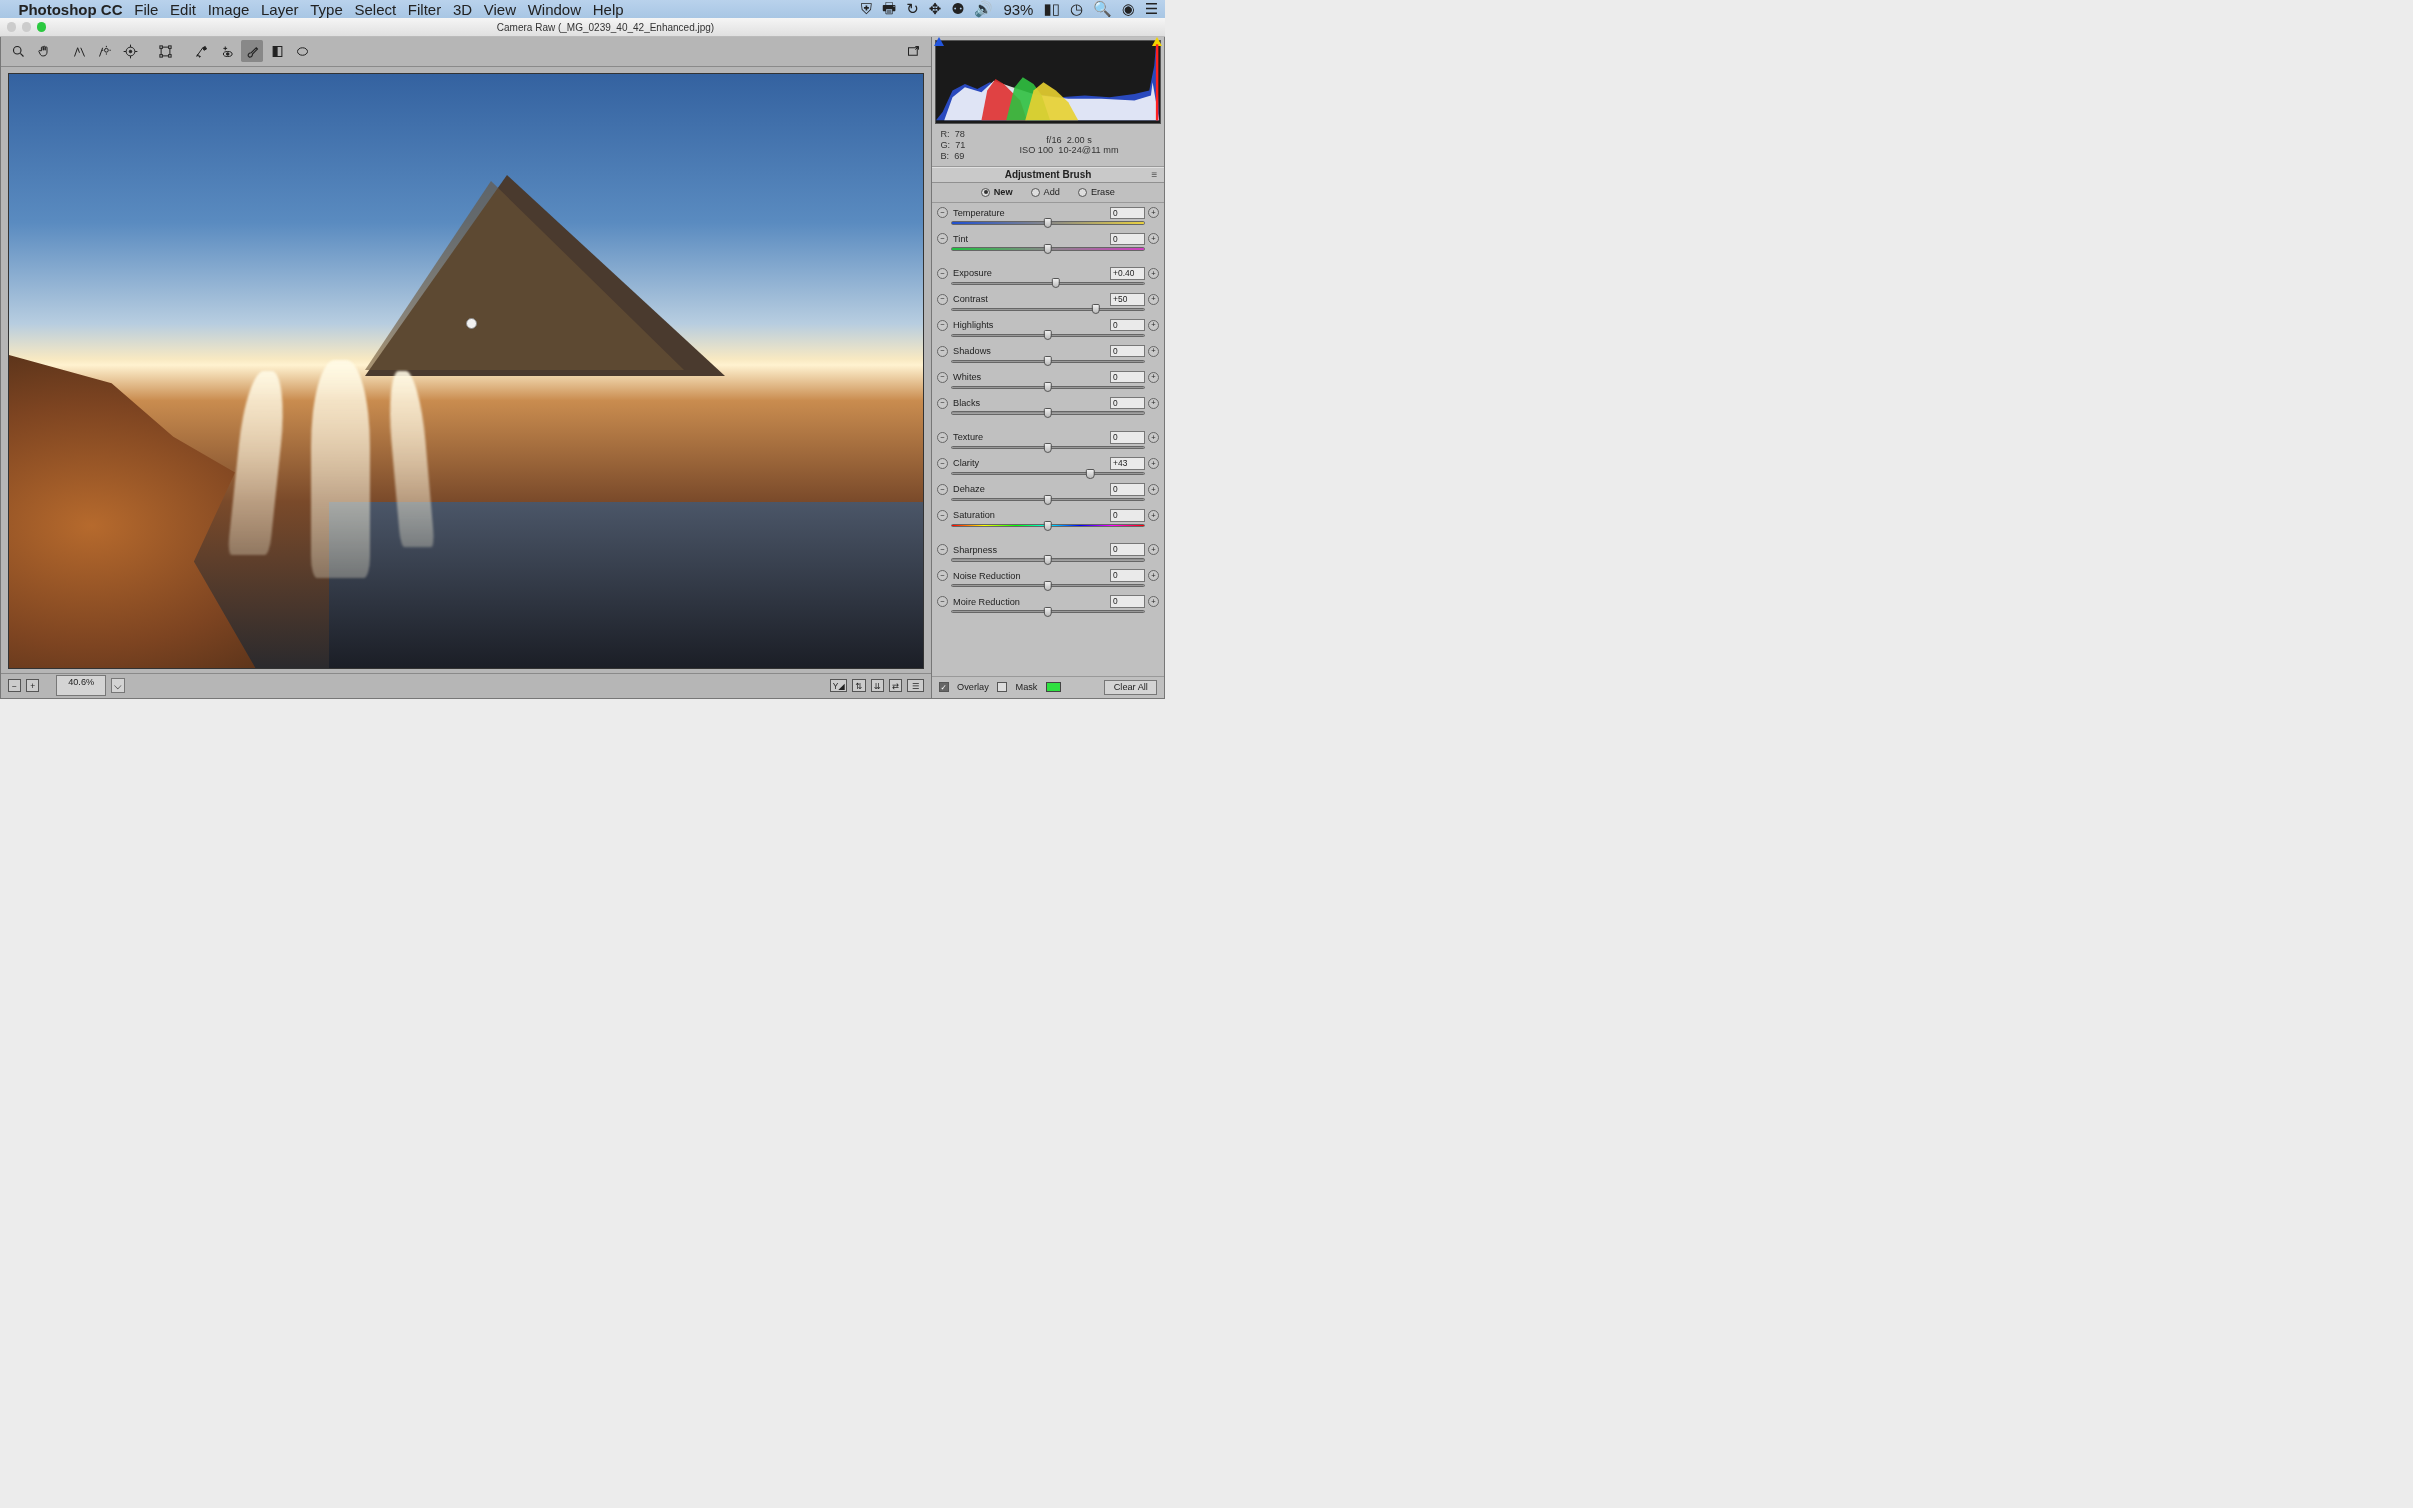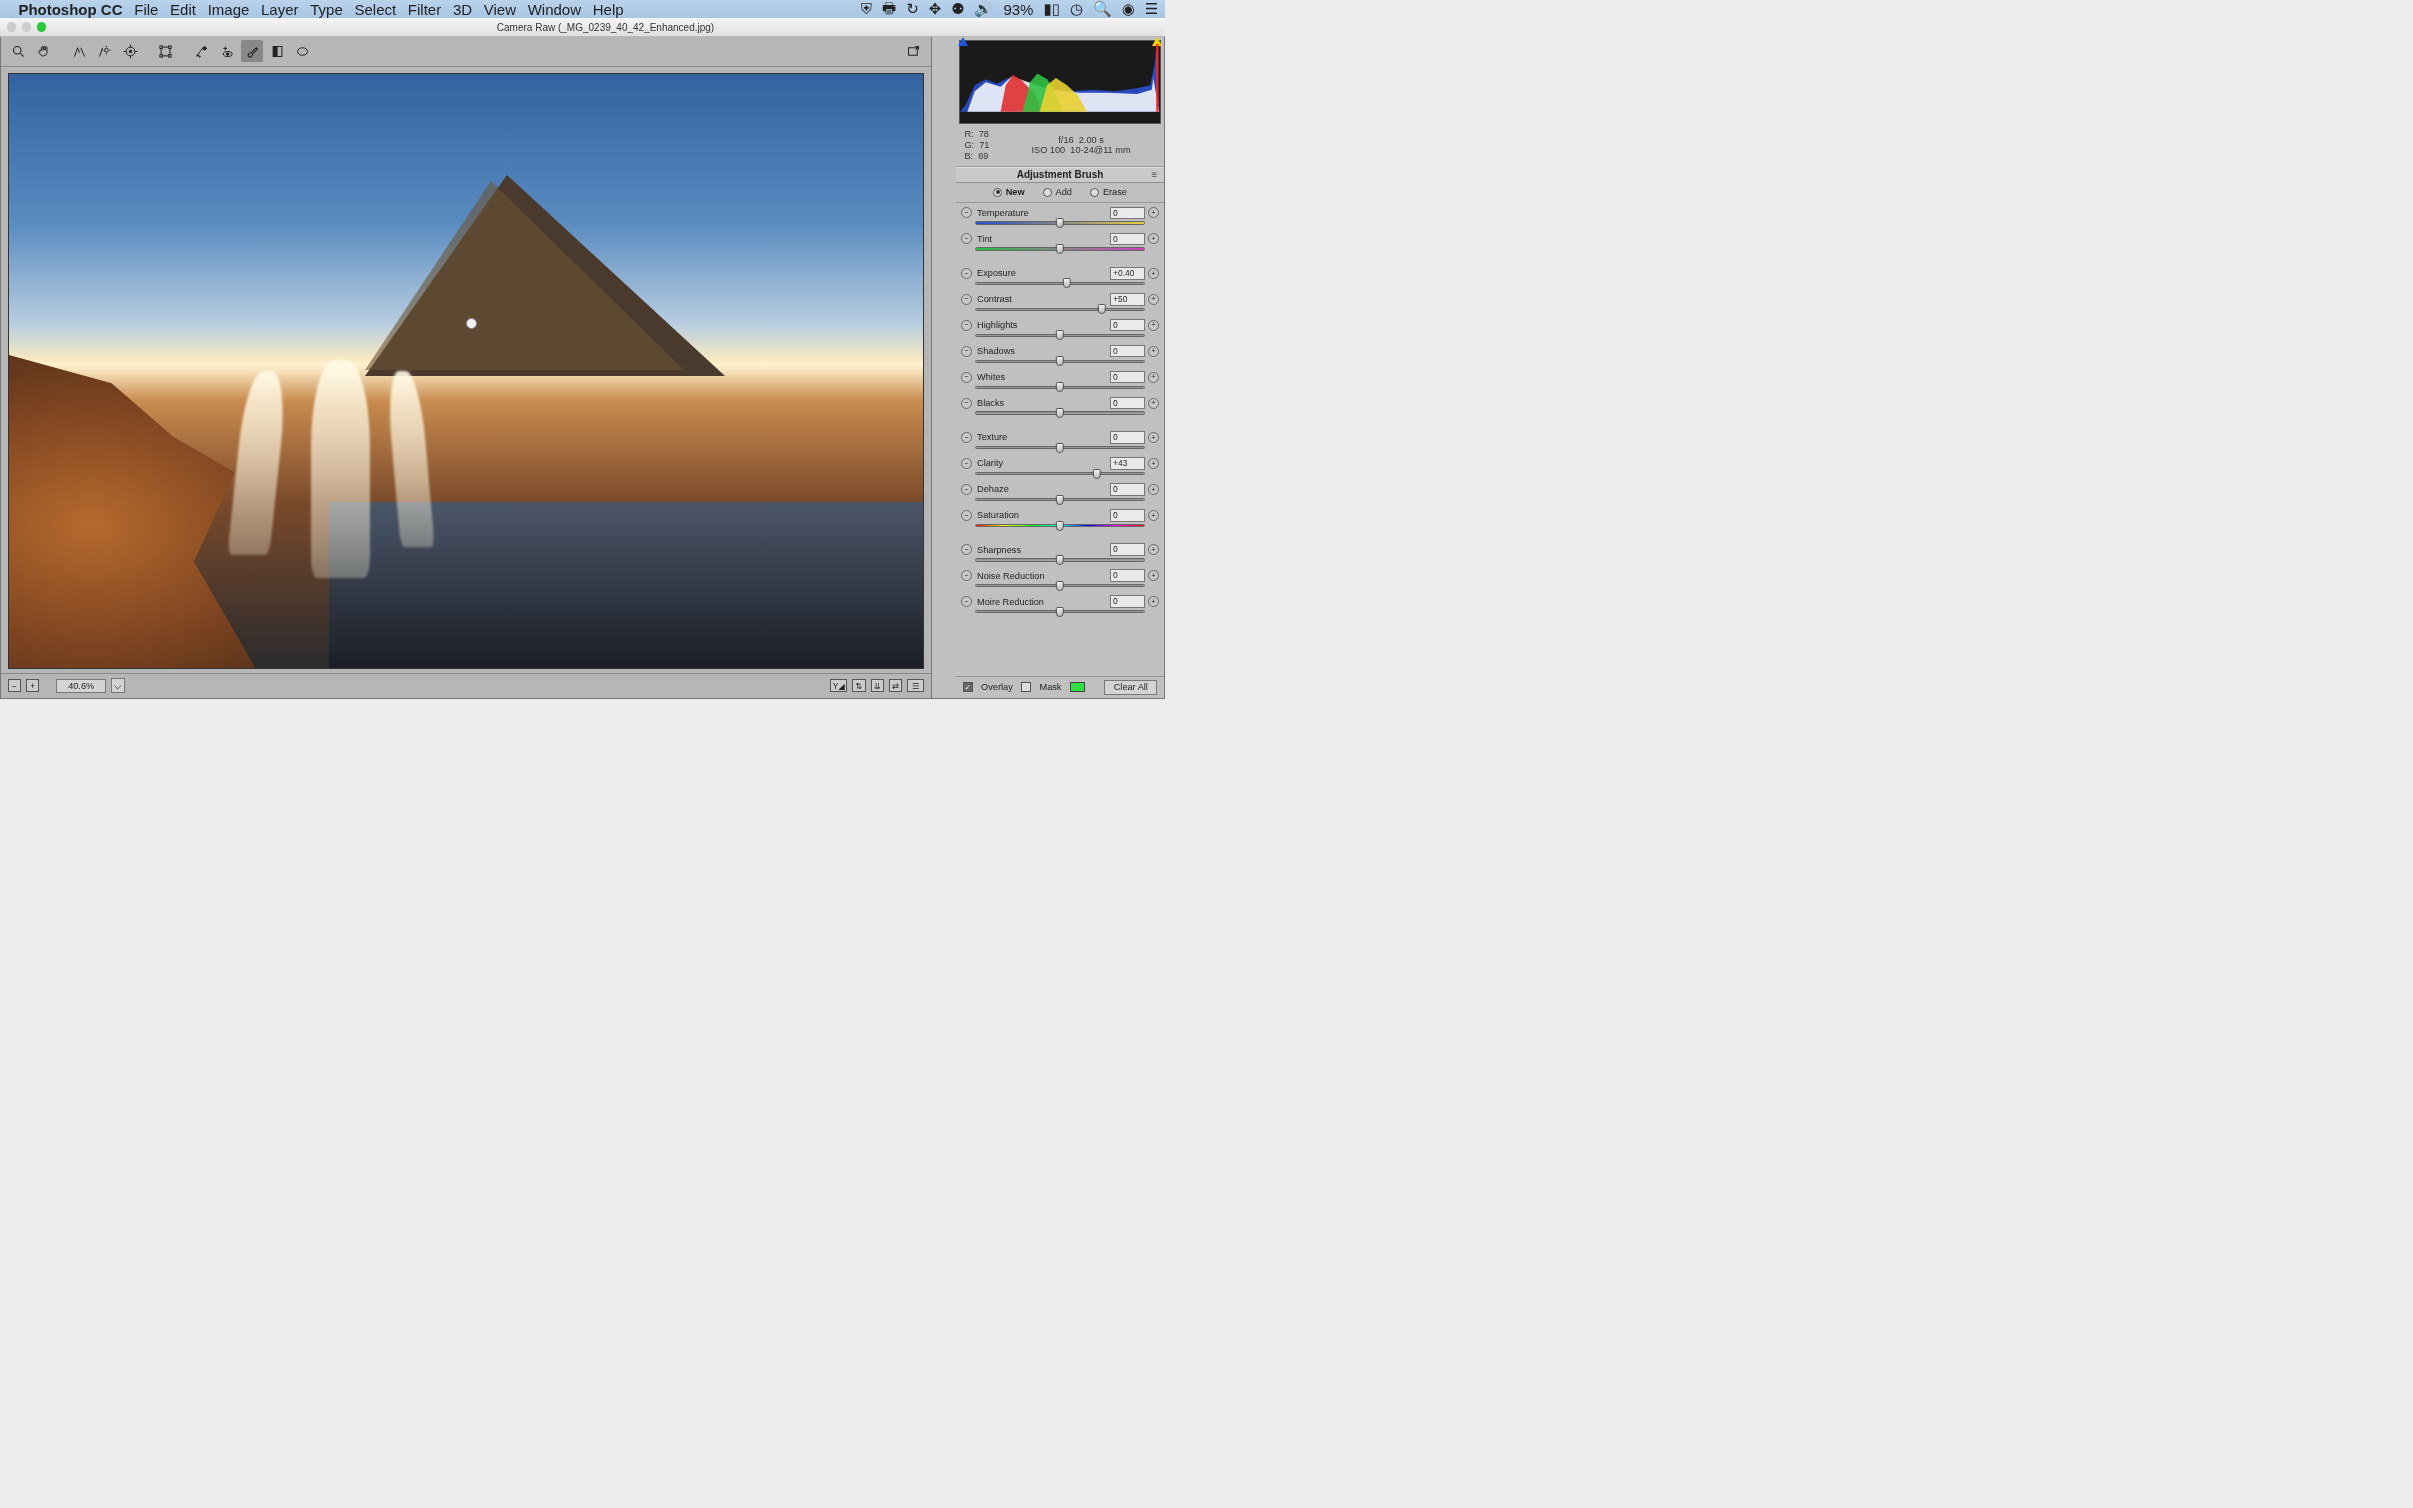--- a/index.html
+++ b/index.html
@@ -35,26 +35,26 @@
 .rocks { position:absolute; left:0; bottom:0; width:45%; height:60%; background: radial-gradient(ellipse at 20% 60%, #b66a2d 0%, #7d4421 40%, #3a2414 80%); clip-path: polygon(0 12%, 25% 20%, 40% 35%, 55% 45%, 45% 70%, 60% 100%, 0 100%); }
 .wfall { position:absolute; background: linear-gradient(to bottom, rgba(255,250,230,.9), rgba(255,248,220,.3)); border-radius: 40% 40% 10% 10%; filter: blur(1.3px);}
 .wf1{ left:25%; top:50%; width:42px; height:184px; transform: skewX(-6deg);}
 .wf2{ left:33%; top:48%; width:59px; height:218px; }
 .wf3{ left:42%; top:50%; width:34px; height:176px; transform: skewX(5deg);}
 .water { position:absolute; left:35%; right:0; bottom:0; height:28%; background: linear-gradient(#4b5668,#1b1e26);}
 .pin { position:absolute; width:11px; height:11px; border-radius:50%; background:#f2f2f2; border:0.8px solid #888; left:50%; top:41%;}
 
 .statusbar { height:25px; background:#b6b6b6; border-top:0.8px solid #8a8a8a; display:flex; align-items:center; padding:0 6.7px; gap:5px;}
 .sqbtn { width:13.4px; height:13.4px; border:0.8px solid #555; background:#ccc; display:inline-flex; align-items:center; justify-content:center; font-size:8.4px;}
-.zoombox { width:50px; height:14px; border:0.8px solid #777; background:#d4d4d4; text-align:center; font-size:9.2px; line-height:13.4px;}
+.zoombox { width:50px; height:21px; border:0.8px solid #777; background:#d4d4d4; text-align:center; font-size:9.2px; line-height:13.4px;}
 .zoomdd { width:13.4px; height:15px; border:0.8px solid #777; background:#d4d4d4; display:inline-flex; align-items:center; justify-content:center;}
 .statusbar .grow{flex:1;}
 
 
-.panel { width: 233px; background:#c0c0c0; border-left:0.8px solid #777; display:flex; flex-direction:column;padding-left:24px; }
+.panel { width: 233px; background:#c0c0c0; border-left:0.8px solid #777; display:flex; flex-direction:column; }
 .histo { height:84px; position:relative; background:#1a1a1a; margin:3.4px; border:0.8px solid #555;}
 .clipL{position:absolute;top:-4.2px;left:-2.5px;width:0;height:0;border-left:5.9px solid transparent;border-right:5.9px solid transparent;border-bottom:9.2px solid #2255dd;}
 .clipR{position:absolute;top:-4.2px;right:-2.5px;width:0;height:0;border-left:5.9px solid transparent;border-right:5.9px solid transparent;border-bottom:9.2px solid #f2d400;}
 .hist-svg{position:absolute;inset:0;}
 
 .info { display:flex; padding:1.7px 8.4px 5px 8.4px; font-size:9.2px; color:#333; gap: 17px; border-bottom:0.8px solid #999;}
 .info .col{display:flex;flex-direction:column;gap:0.8px;}
 .info .col.r{flex:1;align-items:center;justify-content:center;}
 .panelhdr { height:16px; background:#c9c9c9; border-top:0.8px solid #e0e0e0; border-bottom:0.8px solid #909090; display:flex; align-items:center; justify-content:center; font-weight:600; font-size:10px; position:relative;}
 .panelhdr .menuico{position:absolute;right:6.7px;font-size:10px;color:#555;}

